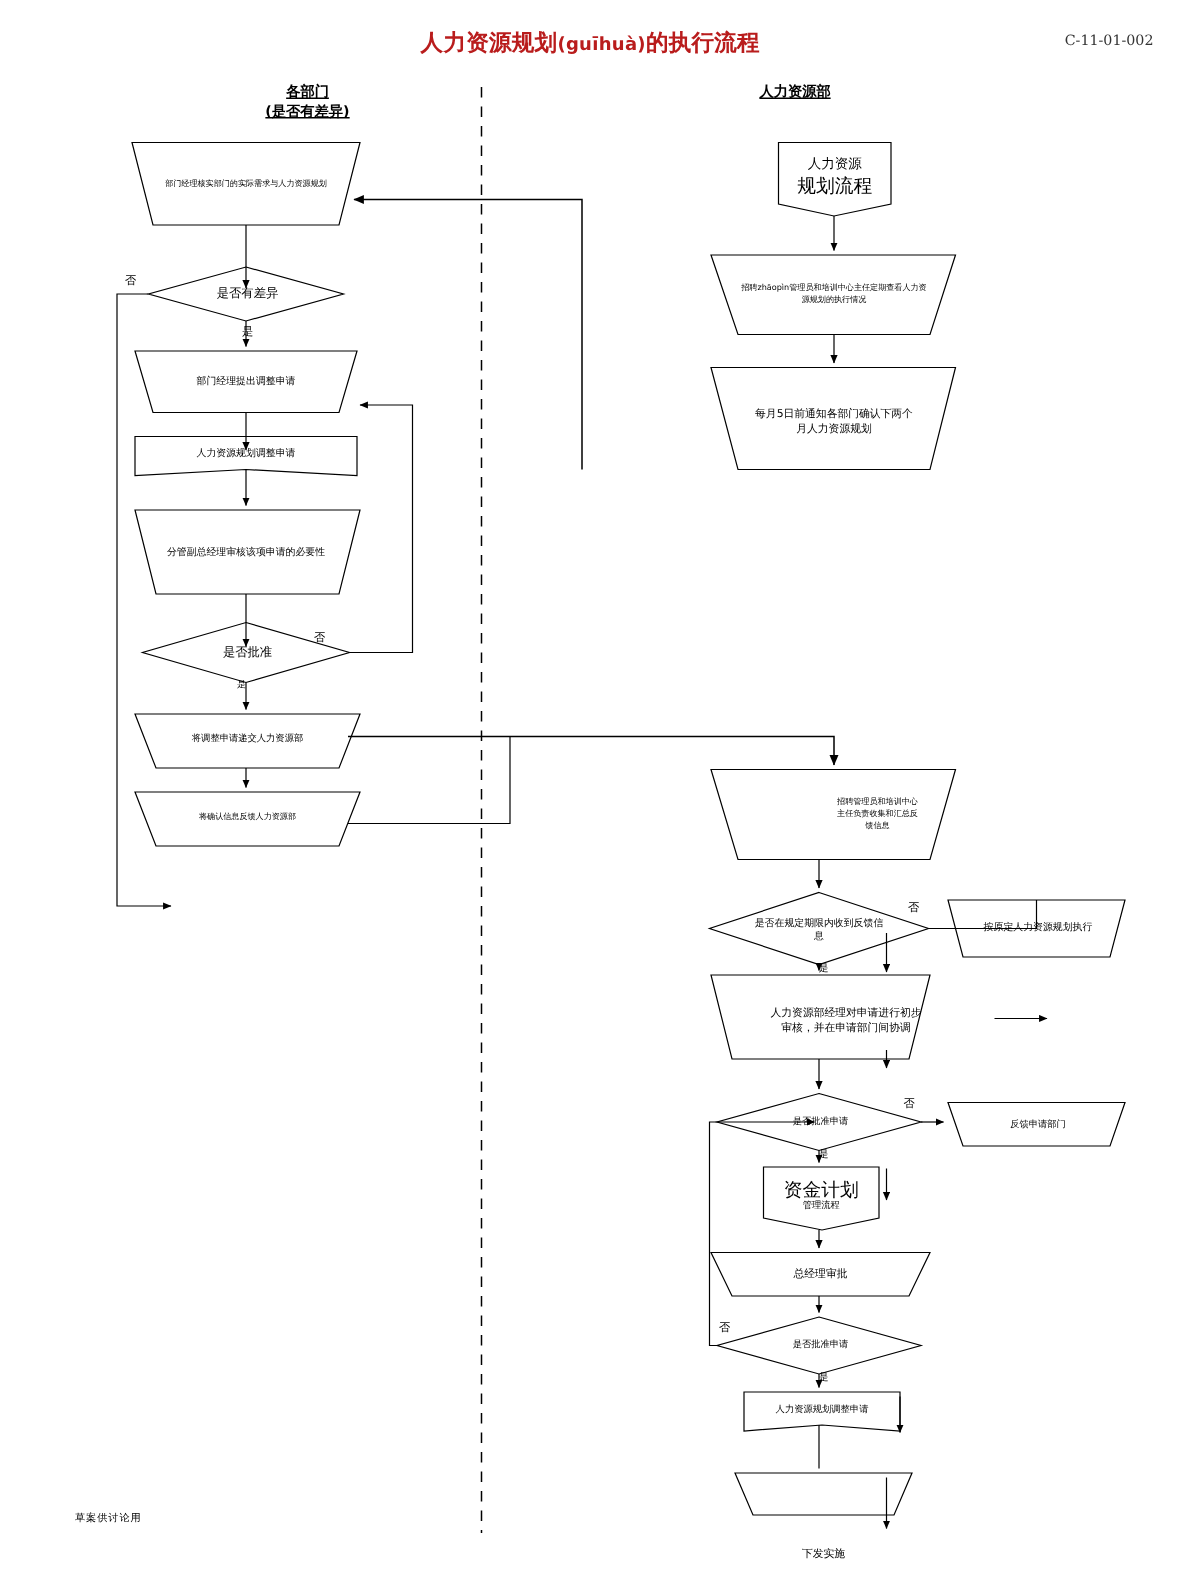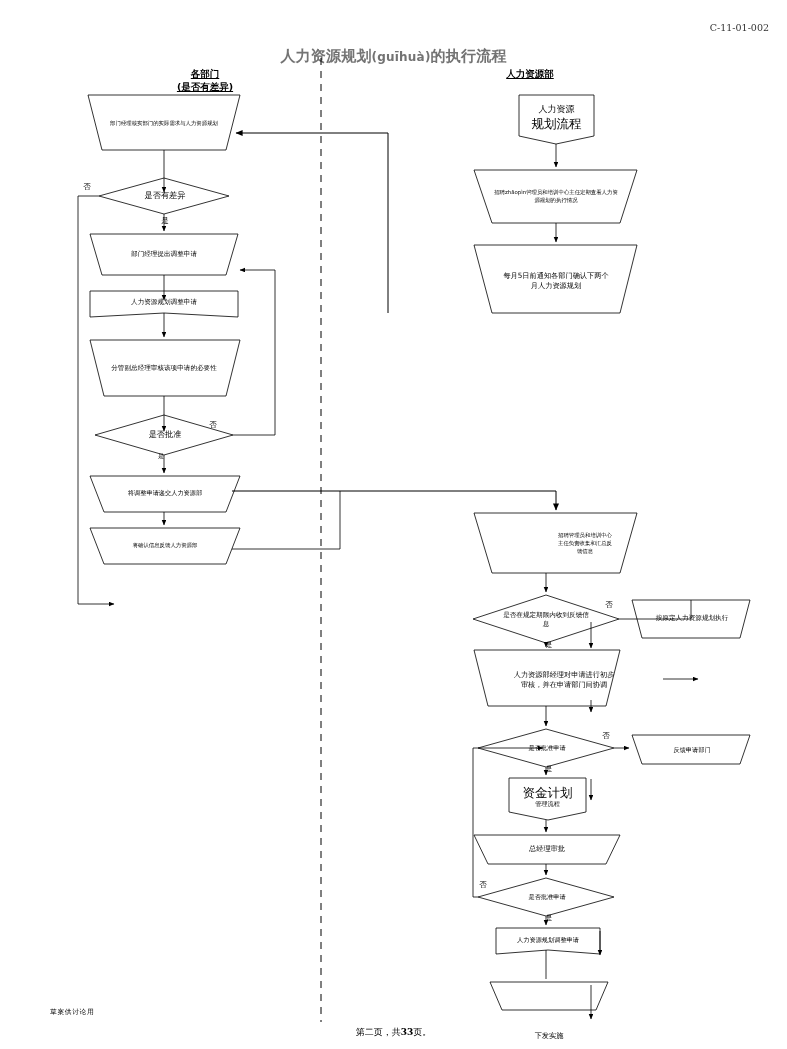--- a/index.html
+++ b/index.html
@@ -7,34 +7,34 @@
     width:787px;height:1049px;
     background:#ffffff;
     font-family:"DejaVu Sans","Liberation Sans",sans-serif;
     color:#000000;
     position:relative;
     overflow:hidden;
   }
   .page{position:absolute;left:0;top:0;width:787px;height:1049px;}
   #flow-svg{position:absolute;left:0;top:0;width:787px;height:1049px;}
 
-  .txt{position:absolute;text-align:center;line-height:1.18;color:#737373;margin-top:28px;}
+  .txt{position:absolute;text-align:center;line-height:1.18;color:#b91c1c;}
   .doc-title{
     left:0;top:20px;width:787px;
     font-size:15px;font-weight:bold;letter-spacing:0.2px;
   }
   .doc-title .pinyin{font-size:12px;}
   .doc-code{
     position:absolute;right:18px;top:22px;
     font-size:9.5px;font-family:"DejaVu Serif","Liberation Serif",serif;
     color:#333;
   }
   .col-head{
     position:absolute;font-size:9.5px;font-weight:bold;text-align:center;
-    text-decoration:underline;line-height:1.35;margin-top:12px;
+    text-decoration:underline;line-height:1.35;
   }
   .col-head-left{left:160px;top:56px;width:90px;}
   .col-head-right{left:470px;top:56px;width:120px;}
 
   .node-label{
     position:absolute;display:flex;align-items:center;justify-content:center;
     text-align:center;pointer-events:none;
   }
   .node-label span{display:block;width:100%;}
   .fs5  {font-size:5.4px;line-height:1.45;}
@@ -296,17 +296,14 @@
   <div class="branch" style="left:600px;top:600px;width:18px;">否</div>
   <div class="branch" style="left:540px;top:641px;width:18px;font-size:6.5px;">是</div>
 
   <div class="branch" style="left:597px;top:731px;width:18px;">否</div>
   <div class="branch" style="left:540px;top:765px;width:18px;font-size:6.5px;">是</div>
 
   <div class="branch" style="left:474px;top:880px;width:18px;">否</div>
   <div class="branch" style="left:540px;top:914px;width:18px;font-size:6.5px;">是</div>
 
   <div class="footer-left">草案供讨论用</div>
-  <div class="footer-center">
-    <span>第二页，共</span><span class="num">33</span><span>页。</span>
-  </div>
 
 </div>
 
 </body></html>

